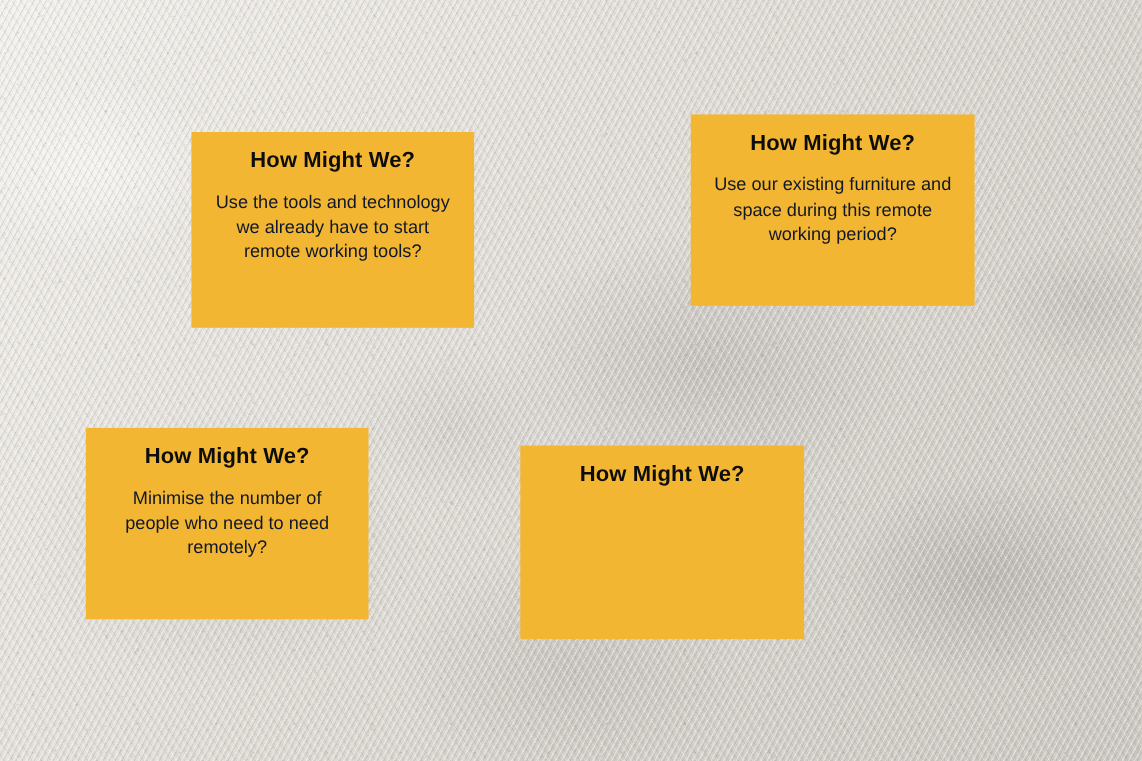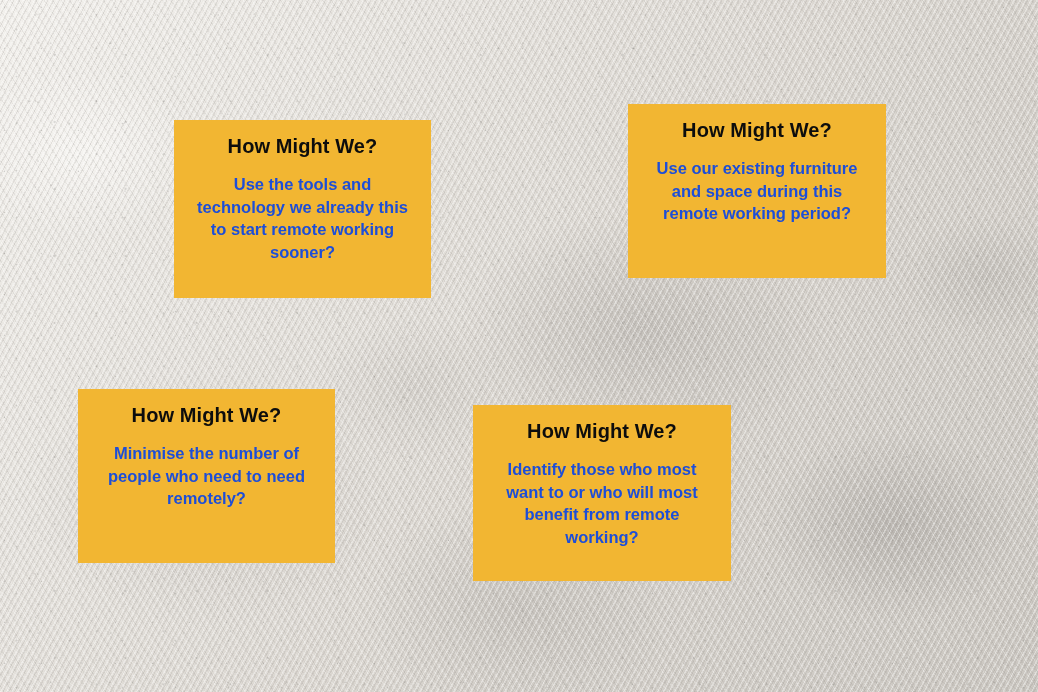--- a/index.html
+++ b/index.html
@@ -98,41 +98,40 @@
     font-size:20px;
     font-weight:bold;
     letter-spacing:0.1px;
     line-height:1.25;
     color:#0d0d0d;
     margin-bottom:14px;
   }
 
   .card-body {
     font-size:16.5px;
-    font-weight:bold;
+    font-weight:normal;
     line-height:1.37;
-    color:#1d4ed8;
+    color:#0f172a;
   }
 </style>
 </head>
 <body>
 
 <div id="wall"></div>
 
 <div class="card" style="left: 174px; top: 120px; width: 257px; height: 178px; background: rgb(242, 182, 50);">
   <div class="card-title">How Might We?</div>
-  <div class="card-body">Use the tools and technology we already this to start remote working sooner?</div>
+  <div class="card-body">Use the tools and technology we already have to start remote working tools?</div>
 </div>
 
 <div class="card" style="left: 628px; top: 104px; width: 258px; height: 174px; background: rgb(242, 182, 50);">
   <div class="card-title">How Might We?</div>
   <div class="card-body">Use our existing furniture and space during this remote working period?</div>
 </div>
 
 <div class="card" style="left: 78px; top: 389px; width: 257px; height: 174px; background: rgb(242, 182, 50);">
   <div class="card-title">How Might We?</div>
   <div class="card-body">Minimise the number of people who need to need remotely?</div>
 </div>
 
 <div class="card" style="left: 473px; top: 405px; width: 258px; height: 176px; background: rgb(242, 182, 50);">
   <div class="card-title">How Might We?</div>
-  <div class="card-body">Identify those who most want to or who will most benefit from remote working?</div>
 </div>
 
 </body></html>

